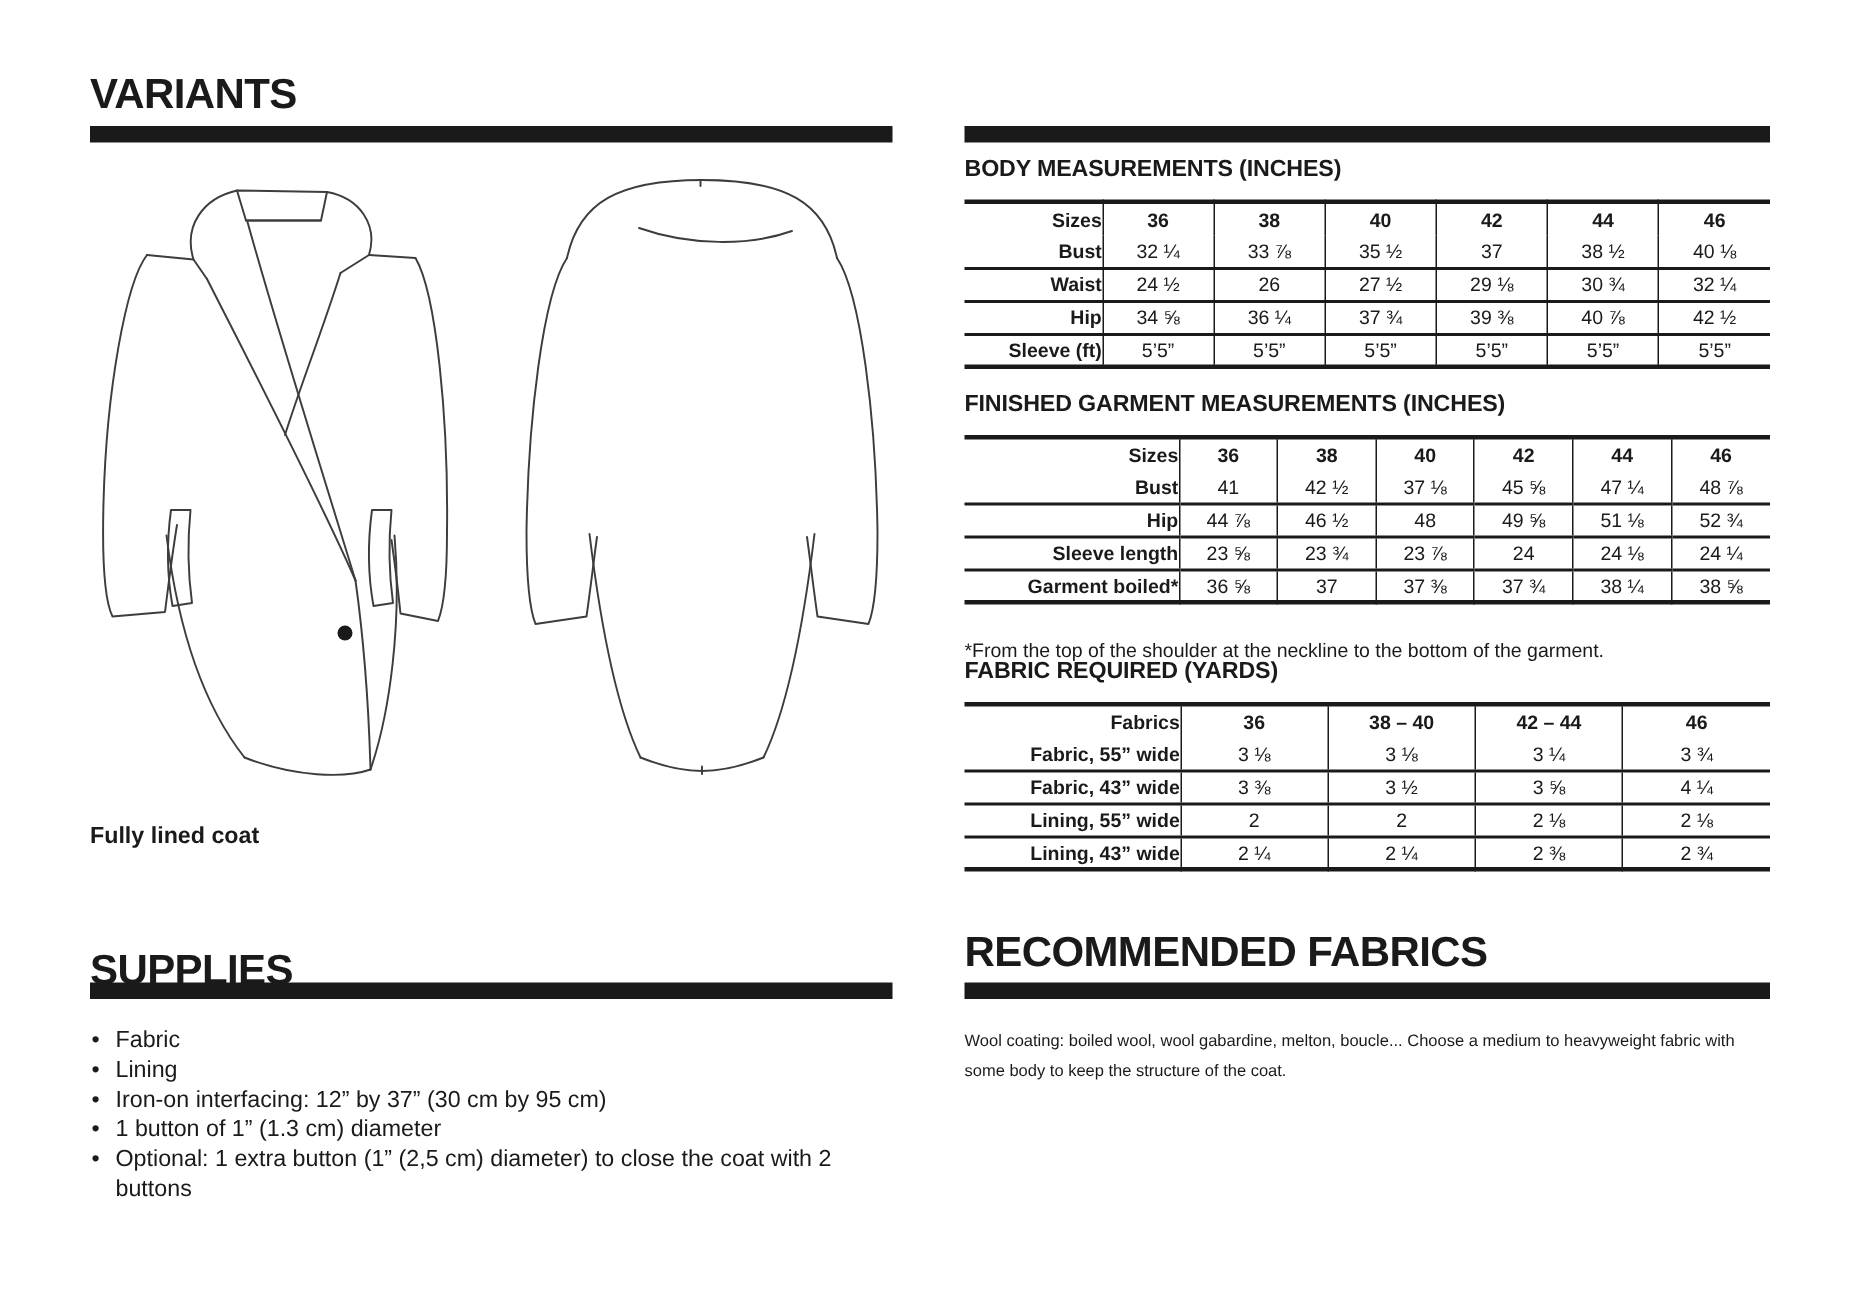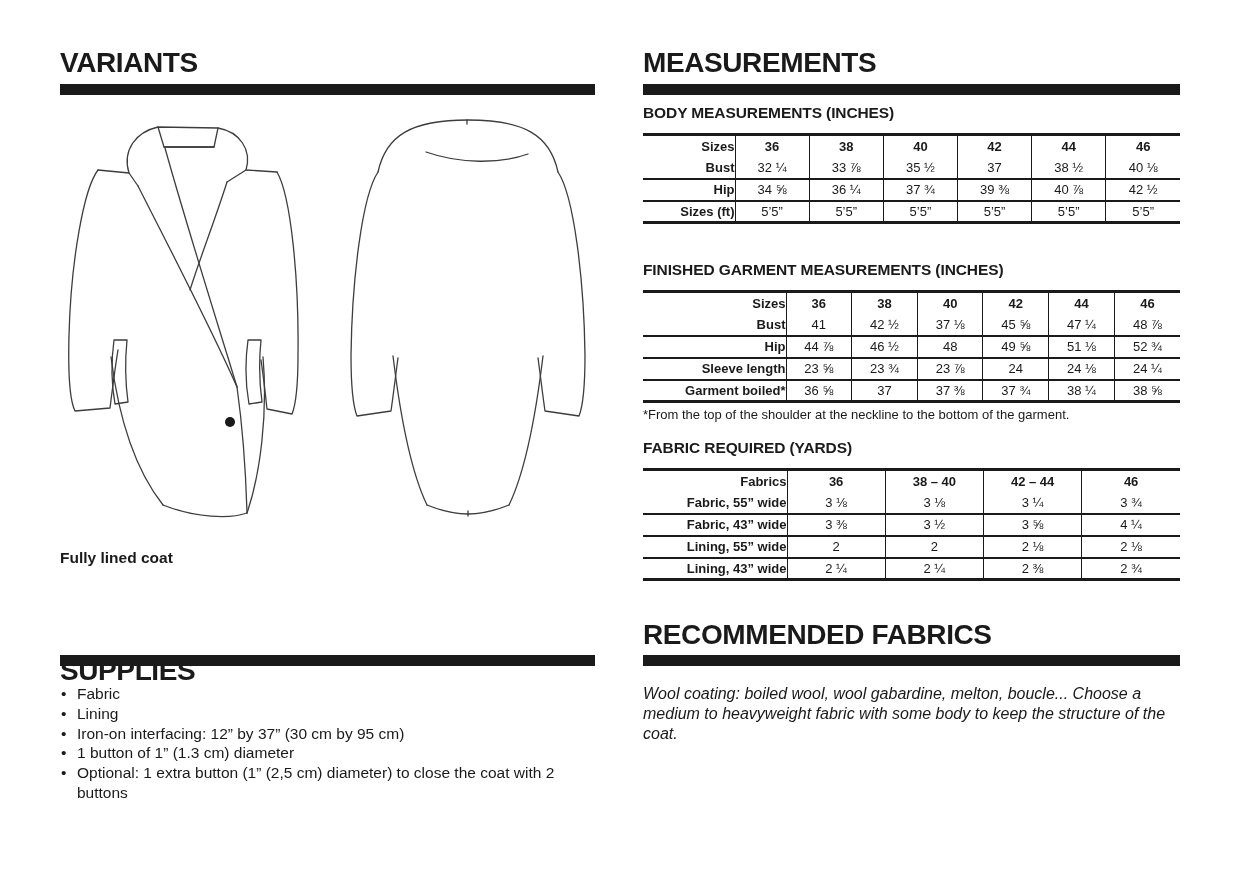--- a/index.html
+++ b/index.html
@@ -16,42 +16,42 @@
     position:absolute;
     font-size:28px;font-weight:bold;letter-spacing:-0.4px;
     line-height:1.1;color:var(--ink);white-space:nowrap;
   }
   .rule{position:absolute;height:11px;background:var(--ink);}
 
   #h-variants{left:60px;top:48px;}
   #rule-variants{left:60px;top:84px;width:535px;}
   #h-measurements{left:643px;top:48px;}
   #rule-measurements{left:643px;top:84px;width:537px;}
-  #h-supplies{left:60px;top:656px;}
+  #h-supplies{left:60px;top:632px;}
   #rule-supplies{left:60px;top:655px;width:535px;}
   #h-fabrics{left:643px;top:620px;}
   #rule-fabrics{left:643px;top:655px;width:537px;}
 
   #drawing{position:absolute;left:60px;top:110px;}
 
   #caption{
     position:absolute;left:60px;top:549px;
     font-size:15.5px;font-weight:bold;
   }
 
   #supplies-list{
     position:absolute;left:60px;top:684px;width:540px;
     list-style:none;font-size:15.5px;line-height:19.8px;
   }
   #supplies-list li{position:relative;padding-left:17px;}
   #supplies-list li::before{content:"\2022";position:absolute;left:1px;}
 
   #fabrics-text{
     position:absolute;left:643px;top:684px;width:537px;
-    font-size:16px;line-height:20px;font-style:italic;
+    font-size:11px;line-height:20px;
   }
 
   .tbl-block{position:absolute;left:643px;width:537px;}
   #tbl0{top:104px;} #tbl1{top:261px;} #tbl2{top:439px;}
   .tbl-title{font-size:15.5px;font-weight:bold;line-height:18px;margin:0 0 11px 0;letter-spacing:-0.1px;}
   table.mtable{
     width:100%;border-collapse:collapse;table-layout:fixed;
     border-top:3px solid var(--ink);border-bottom:3px solid var(--ink);
     font-size:13px;
   }
@@ -61,21 +61,21 @@
     overflow:hidden;white-space:nowrap;
   }
   table.mtable tr+tr th,table.mtable tr+tr td{border-top:2px solid var(--ink);}
   table.mtable .lbl{
     text-align:right;padding-left:5px;font-weight:bold;border-left:none;
   }
   table.mtable thead th{font-weight:bold;}
   .t0 col.c1{width:92px;}
   .t1 col.c1{width:143px;}
   .t2 col.c1{width:144px;}
-  .footnote{font-size:13px;line-height:16px;margin-top:4px;}
+  .footnote{font-size:13px;line-height:16px;margin-top:23px;}
 
   svg .ln{fill:none;stroke:var(--stroke);stroke-width:1.3;stroke-linecap:round;stroke-linejoin:round;}
 </style>
 </head>
 <body>
 
 <div class="page">
 
   <h1 class="sec-head" id="h-variants">VARIANTS</h1>
   <div class="rule" id="rule-variants"></div>
@@ -127,21 +127,20 @@
   <h1 class="sec-head" id="h-supplies">SUPPLIES</h1>
   <div class="rule" id="rule-supplies"></div>
   <ul id="supplies-list">
       <li>Fabric</li>
       <li>Lining</li>
       <li>Iron-on interfacing: 12” by 37” (30 cm by 95 cm)</li>
       <li>1 button of 1” (1.3 cm) diameter</li>
       <li>Optional: 1 extra button (1” (2,5 cm) diameter) to close the coat with 2 buttons</li>
     </ul>
 
-  <h1 class="sec-head" id="h-measurements">MEASUREMENTS</h1>
   <div class="rule" id="rule-measurements"></div>
 
   <div class="tbl-block" id="tbl0">
       <h2 class="tbl-title">BODY MEASUREMENTS (INCHES)</h2>
       <table class="mtable t0">
         <colgroup>
           <col class="c1">
           <col>
           <col>
           <col>
@@ -164,30 +163,39 @@
           <tr>
             <th class="lbl">Bust</th>
             <td>32 ¼</td>
             <td>33 ⅞</td>
             <td>35 ½</td>
             <td>37</td>
             <td>38 ½</td>
             <td>40 ⅛</td>
           </tr>
           <tr>
+            <th class="lbl">Waist</th>
+            <td>24 ½</td>
+            <td>26</td>
+            <td>27 ½</td>
+            <td>29 ⅛</td>
+            <td>30 ¾</td>
+            <td>32 ¼</td>
+          </tr>
+          <tr>
             <th class="lbl">Hip</th>
             <td>34 ⅝</td>
             <td>36 ¼</td>
             <td>37 ¾</td>
             <td>39 ⅜</td>
             <td>40 ⅞</td>
             <td>42 ½</td>
           </tr>
           <tr>
-            <th class="lbl">Sizes (ft)</th>
+            <th class="lbl">Sleeve (ft)</th>
             <td>5’5”</td>
             <td>5’5”</td>
             <td>5’5”</td>
             <td>5’5”</td>
             <td>5’5”</td>
             <td>5’5”</td>
           </tr>
         </tbody>
       </table>
     </div>

